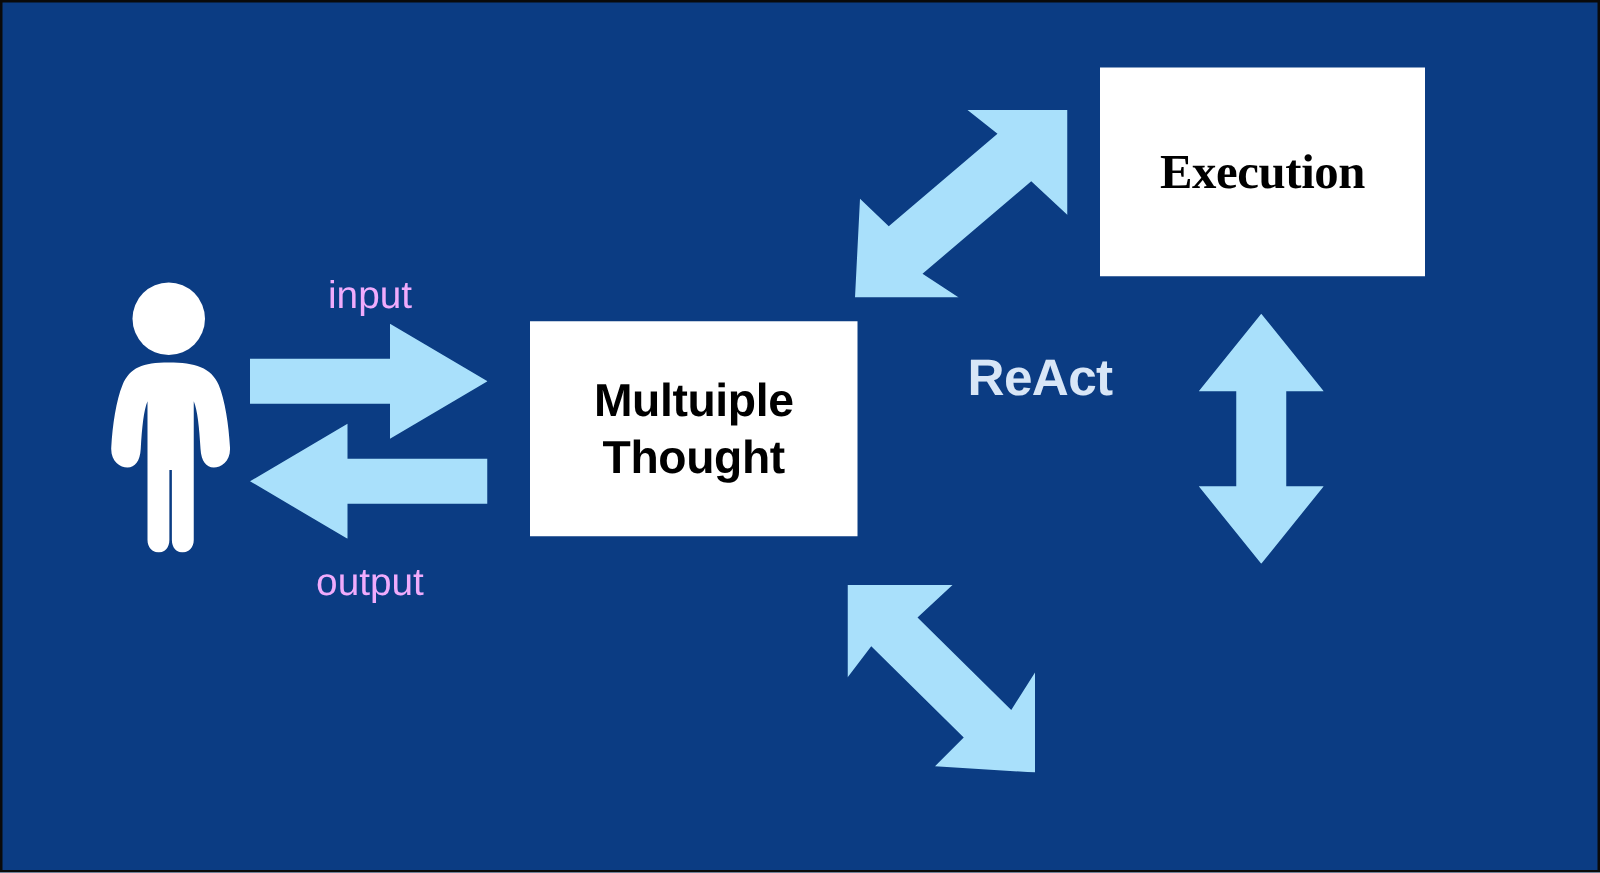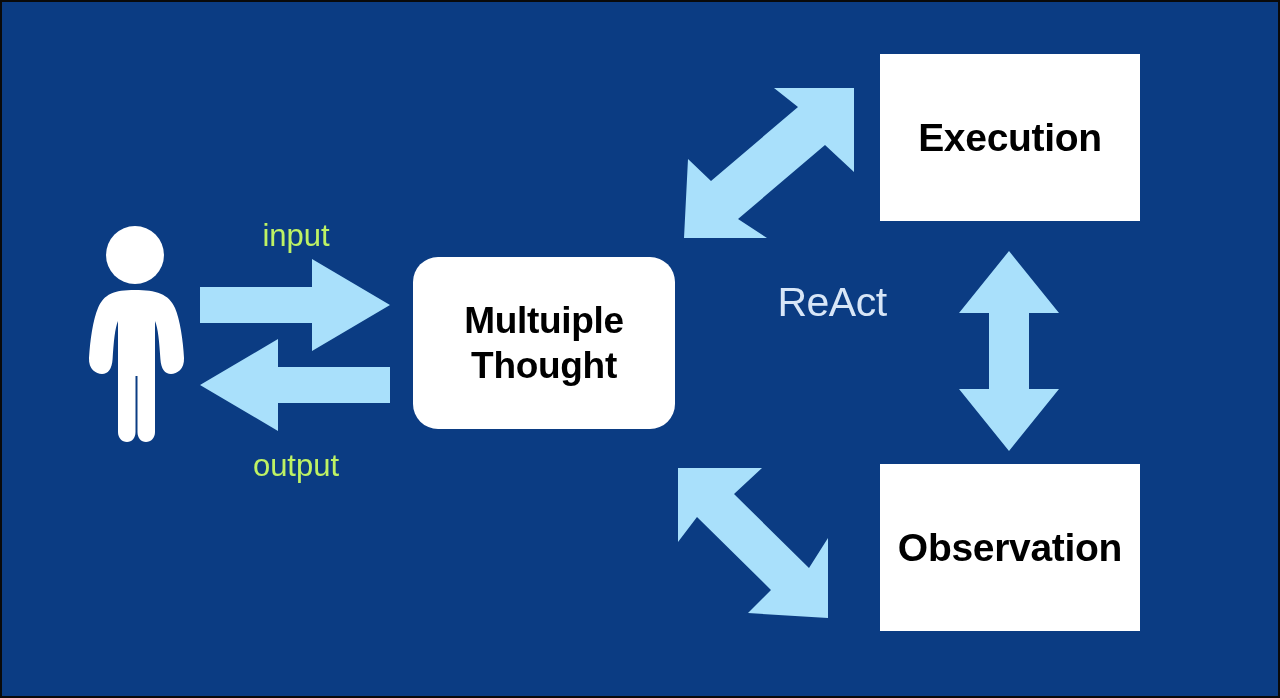--- a/index.html
+++ b/index.html
@@ -31,35 +31,34 @@
   .node-box .node-label {
     color: #000000;
     font-weight: 700;
     letter-spacing: -0.3px;
     text-align: center;
     line-height: 1.22;
     white-space: pre-line;
   }
 
   #box-thought {
-    left: 411px;
+    left: 422px;
     top: 255px;
     width: 262px;
     height: 172px;
-    border-radius: 25px;
   }
   #box-thought .node-label { font-size: 37px; }
 
   #box-execution {
     left: 878px;
     top: 52px;
     width: 260px;
     height: 167px;
   }
-  #box-execution .node-label { font-size: 39px; }
+  #box-execution .node-label { font-size: 39px; font-family: Liberation Serif, serif; }
 
   #box-observation {
     left: 878px;
     top: 462px;
     width: 260px;
     height: 167px;
   }
   #box-observation .node-label { font-size: 39px; }
 
   
@@ -95,37 +94,37 @@
   #arrow-diag-down {
     left: 676px;
     top: 466px;
     width: 176px;
     height: 150px;
   }
 
   
   .blue-caption {
     position: absolute;
-    color: #bef264;
+    color: #f0abfc;
     font-size: 31px;
     font-weight: 400;
     text-align: center;
     white-space: nowrap;
   }
   #label-input  { left: 196px; top: 216px; width: 196px; }
   #label-output { left: 196px; top: 446px; width: 196px; text-align: center; }
 
   #react-cycle {
     position: absolute;
     left: 716px;
     top: 278px;
     width: 228px;
     text-align: center;
     color: #D8E6F7;
-    font-weight: 400;
+    font-weight: 700;
     line-height: 1.12;
   }
   #react-cycle .react-en { display: block; font-size: 41px; letter-spacing: -0.5px; }
   #react-cycle .react-jp { display: block; font-size: 41px; letter-spacing: 1px; }
 </style>
 </head>
 <body>
 
 <div id="canvas">
 
@@ -189,17 +188,14 @@
   <svg id="arrow-diag-down" class="arrow-svg" viewBox="0 0 176 150" aria-hidden="true">
     <g fill="#A9E0FB">
       <polygon points="0,0 84,0 56,26 131,100 150,70 150,150 70,145 93,122 19,49 0,74"></polygon>
     </g>
   </svg>
 
   <div id="box-execution" class="node-box">
     <span class="node-label">Execution</span>
   </div>
 
-  <div id="box-observation" class="node-box">
-    <span class="node-label">Observation</span>
-  </div>
 
 </div>
 
 </body></html>

